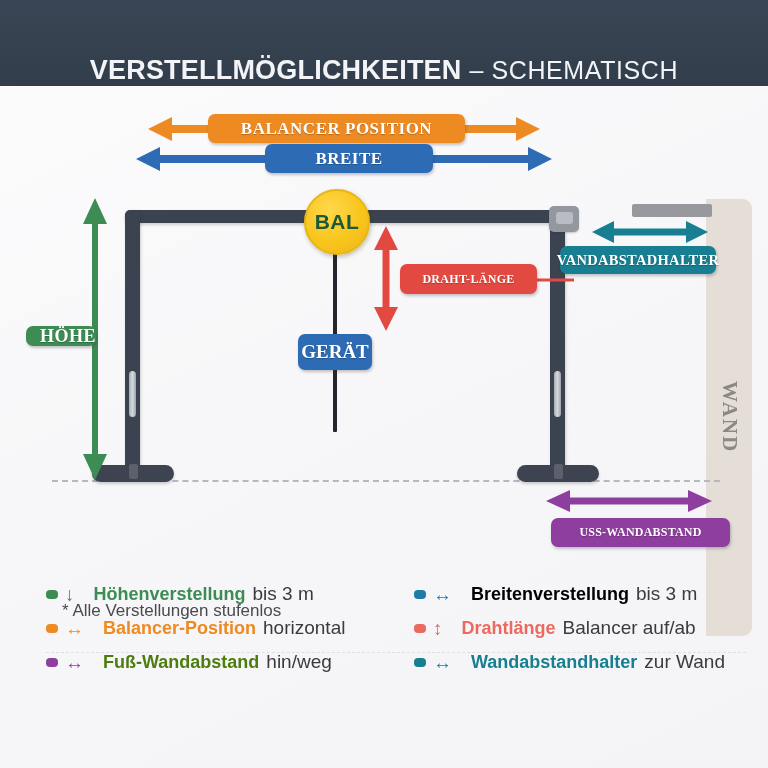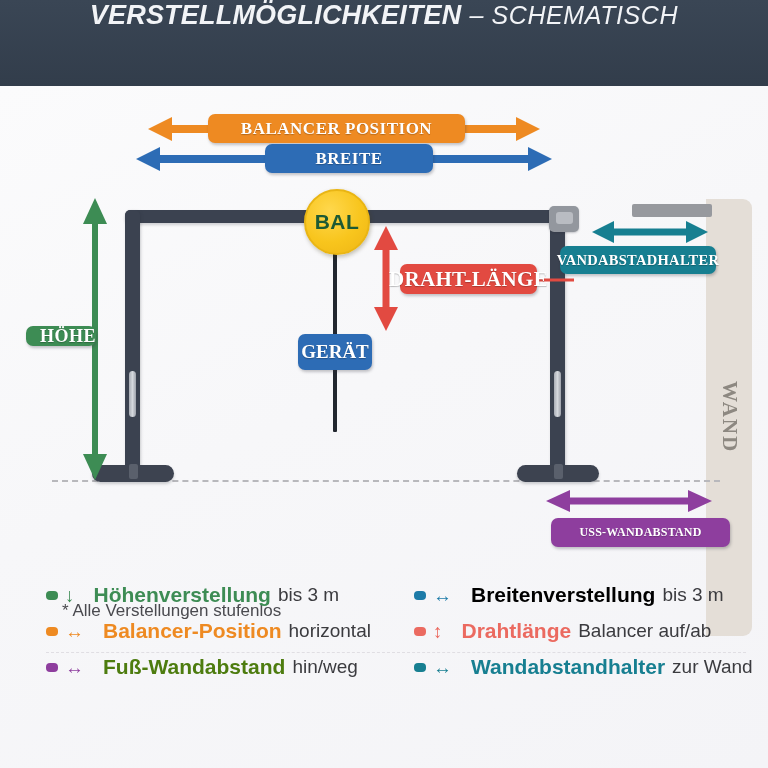--- a/index.html
+++ b/index.html
@@ -8,21 +8,21 @@
     background:#ffffff;
     font-family:"Liberation Sans", sans-serif;
     overflow:hidden;
   }
   #page{position:relative;width:768px;height:768px;background:#fdfdfd;}
 
   
   .header{
     position:absolute;left:0;top:0;width:768px;height:86px;
     background:linear-gradient(180deg,#3a4655 0%,#323d4b 100%);
-    display:flex;align-items:flex-start;justify-content:center;font-style:italic;
+    display:flex;align-items:flex-end;justify-content:center;
   }
   .header-title{
     font-family:"Liberation Sans", sans-serif;
     font-size:27px;letter-spacing:.4px;color:#f2f4f7;white-space:nowrap;
   }
   .header-title .strong{font-weight:bold;letter-spacing:.2px;}
   .header-title .light{font-weight:normal;font-size:25px;letter-spacing:.6px;}
 
   
   .canvas{
@@ -128,21 +128,21 @@
   .legend-row{display:flex;width:768px;margin-bottom:12px;}
   .legend-col{display:flex;align-items:center;white-space:nowrap;}
   .legend-col.left{width:392px;padding-left:46px;box-sizing:border-box;}
   .legend-col.right{width:376px;padding-left:22px;box-sizing:border-box;}
   .lg-dot{
     width:12px;height:9px;border-radius:4px;flex:none;margin-right:7px;
   }
   .lg-arrow{
     font-size:19px;font-weight:bold;margin-right:7px;flex:none;line-height:1;
   }
-  .lg-term{font-size:21px;font-weight:bold;margin-right:7px;padding-left:12px;}
+  .lg-term{font-size:18px;font-weight:bold;margin-right:7px;padding-left:12px;}
   .lg-desc{font-size:19px;color:#3b3b3f;font-weight:300;}
 </style>
 </head>
 <body>
 
 <div id="page">
 
   <div class="header">
     <div class="header-title">
       <span class="strong">VERSTELLMÖGLICHKEITEN</span>
@@ -223,21 +223,21 @@
     
     <svg class="arrow-svg" style="left:374px;top:140px;" width="24" height="105" viewBox="0 0 24 105">
       <line x1="12" y1="18" x2="12" y2="87" stroke="#e24a41" stroke-width="7"></line>
       <polygon points="12,0 0,24 24,24" fill="#e24a41"></polygon>
       <polygon points="12,105 0,81 24,81" fill="#e24a41"></polygon>
     </svg>
     <line></line>
     <svg class="arrow-svg" style="left:534px;top:192px;" width="40" height="4" viewBox="0 0 40 4">
       <line x1="0" y1="2" x2="40" y2="2" stroke="#e24a41" stroke-width="3"></line>
     </svg>
-    <div class="pill" style="left:400px;top:178px;width:137px;height:30px;font-size:21px;letter-spacing:.3px;background:#e24a41;">
+    <div class="pill" style="left:400px;top:178px;width:137px;height:30px;font-size:12px;letter-spacing:.3px;background:#e24a41;">
       <span>DRAHT-LÄNGE</span>
     </div>
 
     
     <svg class="arrow-svg" style="left:592px;top:134px;" width="116" height="24" viewBox="0 0 116 24">
       <line x1="18" y1="12" x2="98" y2="12" stroke="#177f91" stroke-width="7"></line>
       <polygon points="0,12 22,1 22,23" fill="#177f91"></polygon>
       <polygon points="116,12 94,1 94,23" fill="#177f91"></polygon>
     </svg>
     <div class="pill" style="left:560px;top:160px;width:156px;height:28px;font-size:14.5px;letter-spacing:.3px;background:#177f91;">

